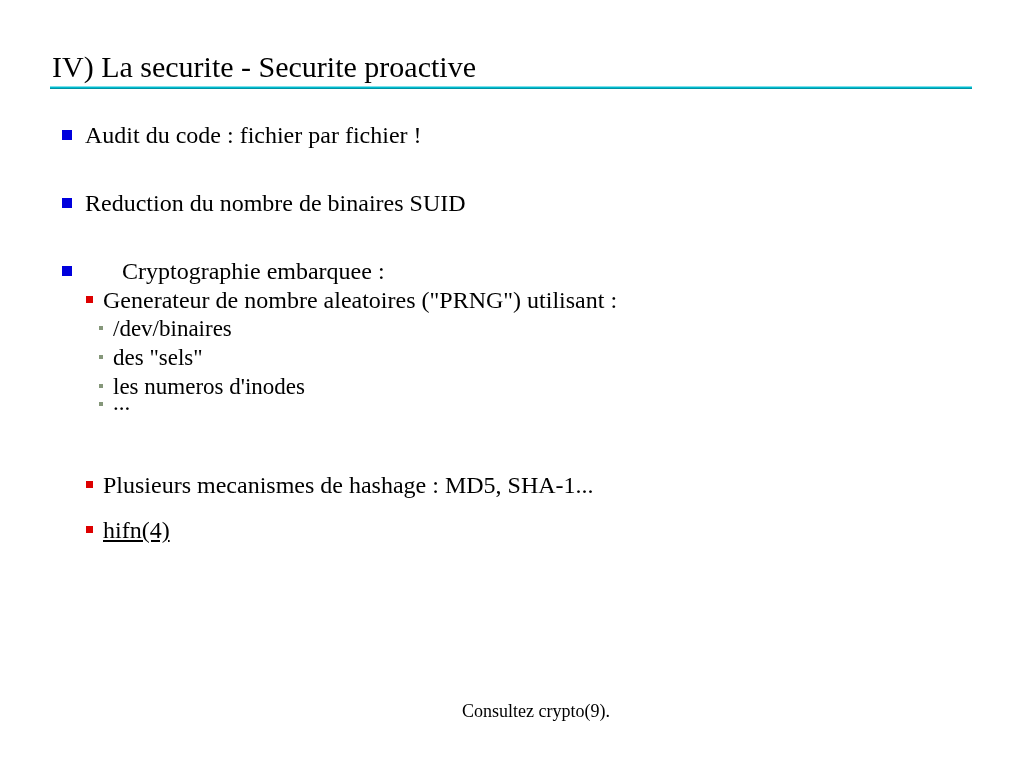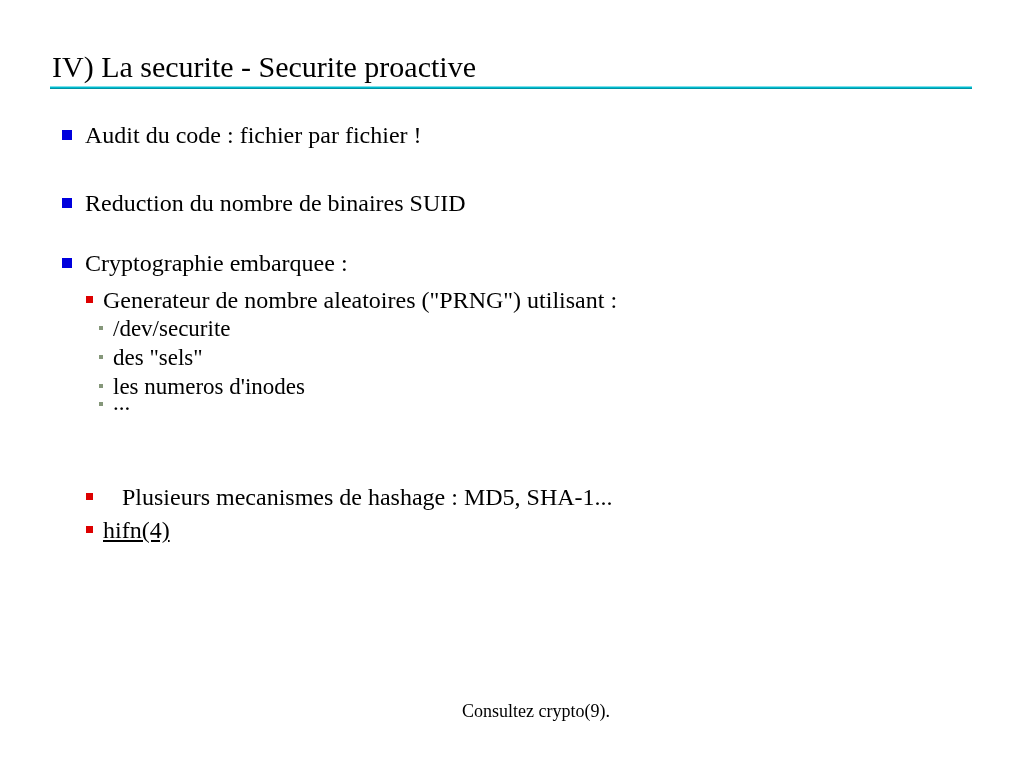--- a/index.html
+++ b/index.html
@@ -59,52 +59,52 @@
   <div class="row lvl1" style="top:168px;">
     <span class="sq"></span>
     <span class="txt">Reduction du nombre de binaires SUID</span>
   </div>
 
   <div class="row lvl1" style="top:100px;">
     <span class="sq"></span>
     <span class="txt">Audit du code : fichier par fichier !</span>
   </div>
 
-  <div class="row lvl1" style="top:228px;">
+  <div class="row lvl1" style="top:236px;gap:37px;">
     <span class="sq"></span>
     <span class="txt">Cryptographie embarquee :</span>
   </div>
 
   <div class="row lvl2" style="top:265px;">
     <span class="sq"></span>
     <span class="txt">Generateur de nombre aleatoires ("PRNG") utilisant :</span>
   </div>
 
   <div class="row lvl3" style="top:294px;">
     <span class="sq"></span>
-    <span class="txt">/dev/securite</span>
+    <span class="txt">/dev/binaires</span>
   </div>
 
   <div class="row lvl3" style="top:323px;">
     <span class="sq"></span>
     <span class="txt">des "sels"</span>
   </div>
 
   <div class="row lvl3" style="top:352px;">
     <span class="sq"></span>
     <span class="txt">les numeros d'inodes</span>
   </div>
 
   <div class="row lvl3 tight" style="top:374px;">
     <span class="sq"></span>
     <span class="txt">...</span>
   </div>
 
 
-  <div class="row lvl2" style="top:462px;gap:19px;">
+  <div class="row lvl2" style="top:450px;">
     <span class="sq"></span>
     <span class="txt">Plusieurs mecanismes de hashage : MD5, SHA-1...</span>
   </div>
 
   <div class="row lvl2" style="top:495px;text-decoration:underline;">
     <span class="sq"></span>
     <span class="txt">hifn(4)</span>
   </div>
 
   <div class="footer">Consultez crypto(9).</div>

